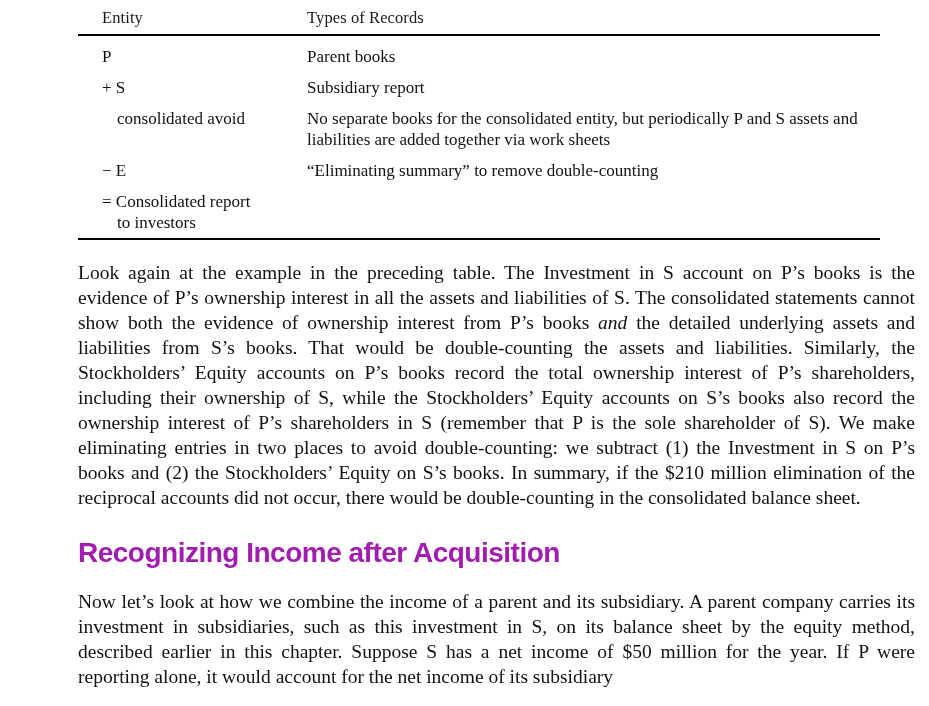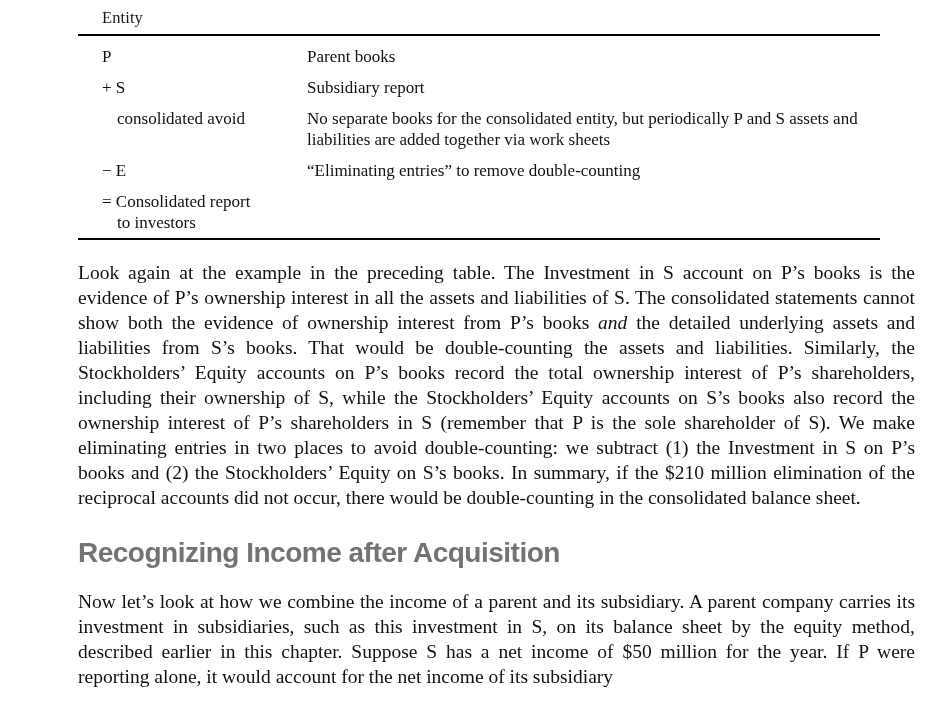--- a/index.html
+++ b/index.html
@@ -78,20 +78,21 @@
   }
 </style>
 </head>
 <body>
 
 <div class="page">
 
   <div class="records-table">
     <div class="t-header">
       <div class="col-e">Entity</div>
+      <div class="col-r">Types of Records</div>
     </div>
 
     <div class="t-body">
 
       <div class="t-row">
         <div class="col-e">
           <div>P</div>
         </div>
         <div class="col-r">Parent books</div>
       </div>
@@ -107,33 +108,33 @@
         <div class="col-e">
           <div class="e-line2">consolidated avoid</div>
         </div>
         <div class="col-r">No separate books for the consolidated entity, but periodically P and S assets and liabilities are added together via work sheets</div>
       </div>
 
       <div class="t-row">
         <div class="col-e">
           <div>− E</div>
         </div>
-        <div class="col-r">“Eliminating entries” to remove double-counting</div>
+        <div class="col-r">“Eliminating summary” to remove double-counting</div>
       </div>
 
       <div class="t-row">
         <div class="col-e">
           <div>= Consolidated report</div>
           <div class="e-line2">to investors</div>
         </div>
         <div class="col-r"></div>
       </div>
 
     </div>
   </div>
 
   <p class="body-text"><span>Look again at the example in the preceding table. The Investment in S account on P’s books is the evidence of P’s ownership interest in all the assets and liabilities of S. The consolidated statements cannot show both the evidence of ownership interest from P’s books </span><em>and</em><span> the detailed underlying assets and liabilities from S’s books. That would be double-counting the assets and liabilities. Similarly, the Stockholders’ Equity accounts on P’s books record the total ownership interest of P’s shareholders, including their ownership of S, while the Stockholders’ Equity accounts on S’s books also record the ownership interest of P’s shareholders in S (remember that P is the sole shareholder of S). We make eliminating entries in two places to avoid double-counting: we subtract (1) the Investment in S on P’s books and (2) the Stockholders’ Equity on S’s books. In summary, if the $210 million elimination of the reciprocal accounts did not occur, there would be double-counting in the consolidated balance sheet.</span></p>
 
-  <h1 class="section-heading" style="color: #737373;">Recognizing Income after Acquisition</h1>
+  <h1 class="section-heading" style="color: #a21caf;">Recognizing Income after Acquisition</h1>
 
   <p class="body-text">Now let’s look at how we combine the income of a parent and its subsidiary. A parent company carries its investment in subsidiaries, such as this investment in S, on its balance sheet by the equity method, described earlier in this chapter. Suppose S has a net income of $50 million for the year. If P were reporting alone, it would account for the net income of its subsidiary</p>
 
 </div>
 
 </body></html>

